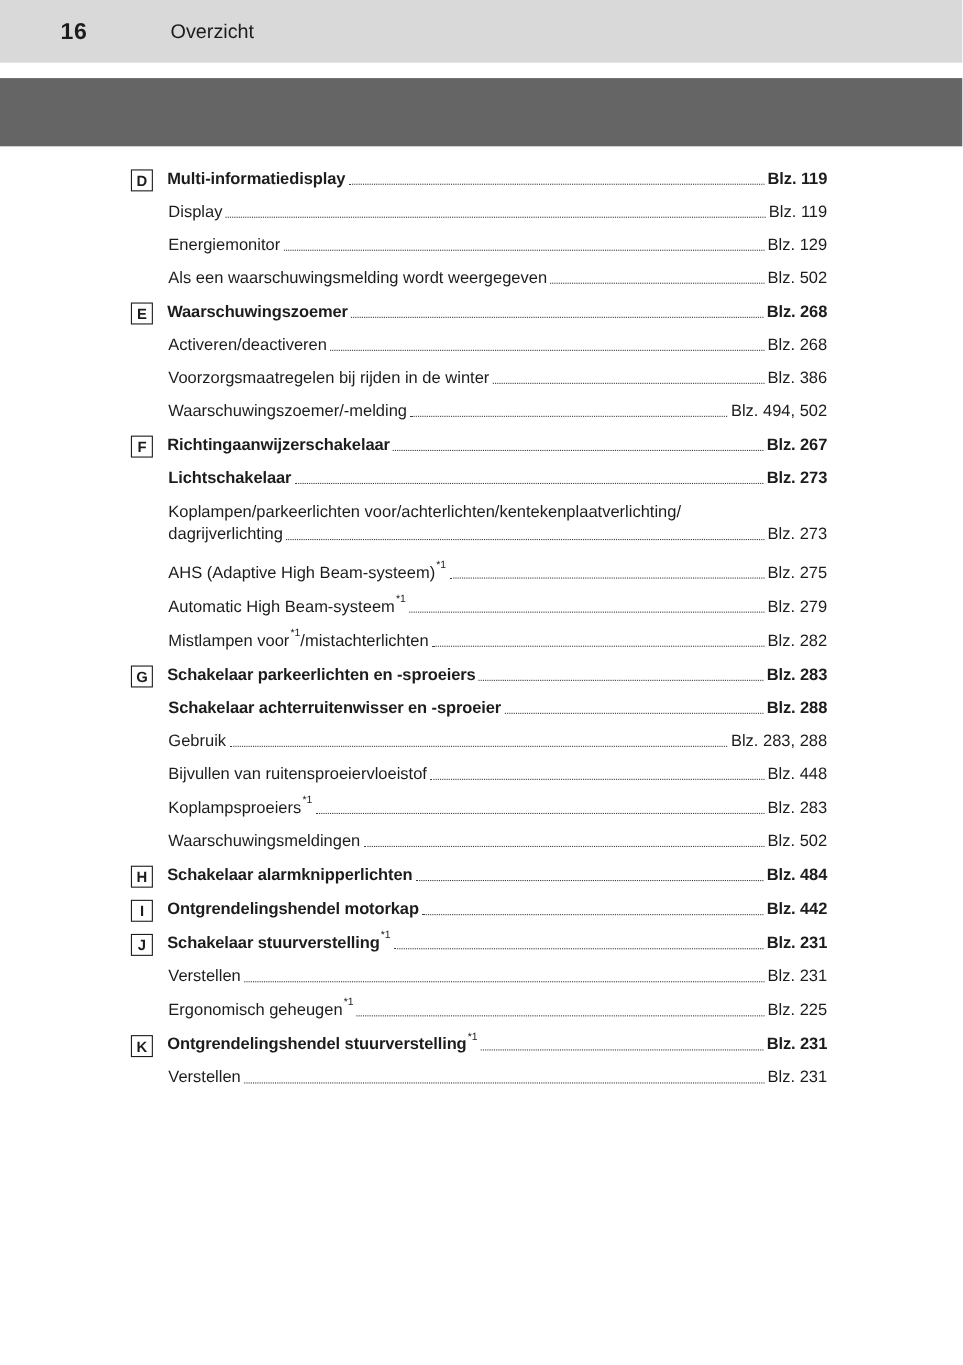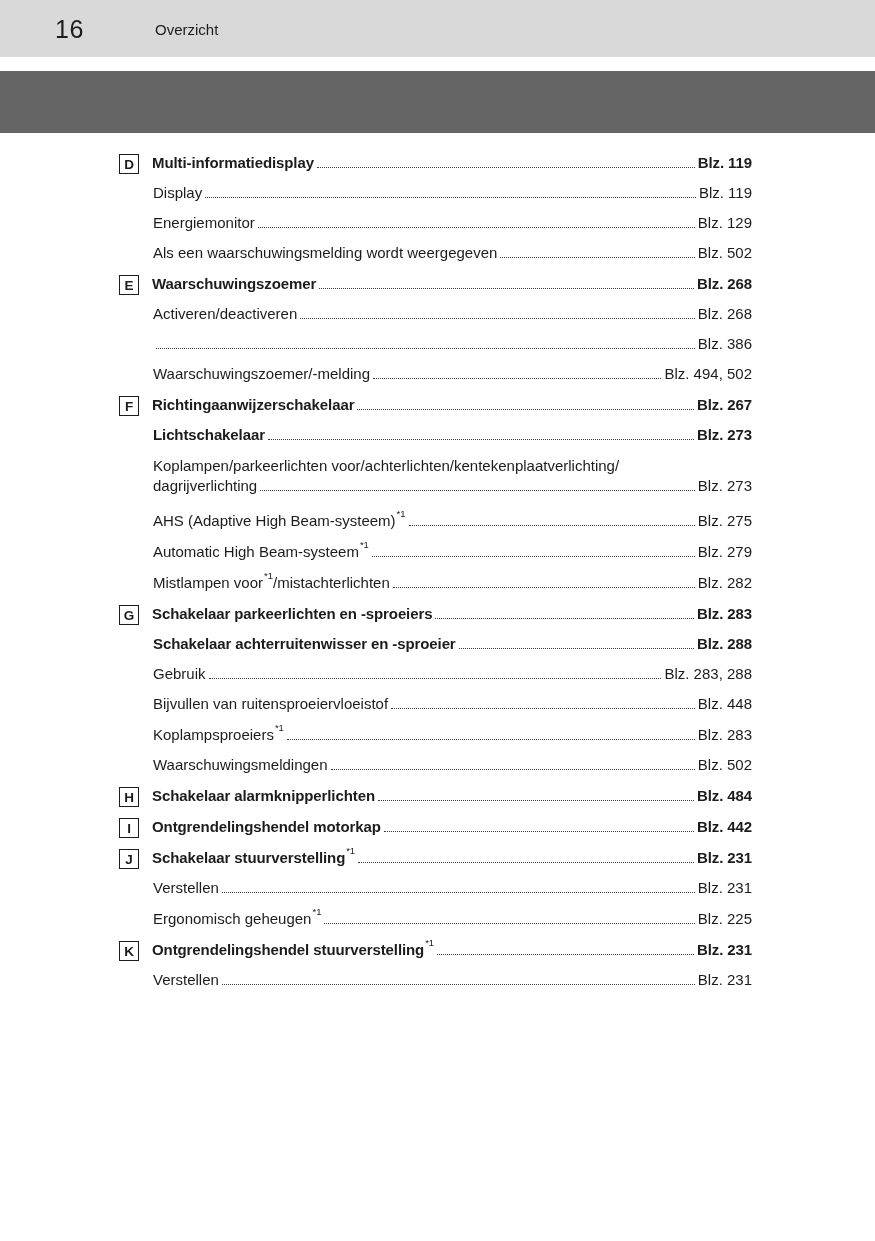--- a/index.html
+++ b/index.html
@@ -20,30 +20,30 @@
   .page-header {
     position: relative;
     height: 57px;
     background: var(--header-bg, #d9d9d9);
   }
   .page-num {
     position: absolute;
     left: 55px;
     top: 50%;
     transform: translateY(-50%);
-    font-size: 25px;
-    font-weight: 400;
+    font-size: 21px;
+    font-weight: 700;
     letter-spacing: 0.5px;
   }
   .chapter {
     position: absolute;
     left: 155px;
     top: 50%;
     transform: translateY(-50%);
-    font-size: 15px;
+    font-size: 18px;
     font-weight: 400;
   }
   .white-gap { height: 14px; background: #ffffff; }
   .dark-band { height: 62px; background: var(--band-bg, #656565); }
 
   .toc {
     margin-top: 20px;
     padding-left: 119px;
     padding-right: 123px;
     font-size: 15px;
@@ -143,20 +143,21 @@
         <span class="label">Waarschuwingszoemer</span>
         <span class="leader"></span>
         <span class="page">Blz. 268</span>
       </div>
       <div class="row item-row">
         <span class="label">Activeren/deactiveren</span>
         <span class="leader"></span>
         <span class="page">Blz. 268</span>
       </div>
       <div class="row item-row">
+        <span class="label">Voorzorgsmaatregelen bij rijden in de winter</span>
         <span class="leader"></span>
         <span class="page">Blz. 386</span>
       </div>
       <div class="row item-row">
         <span class="label">Waarschuwingszoemer/-melding</span>
         <span class="leader"></span>
         <span class="page">Blz. 494, 502</span>
       </div>
     </section>
 

